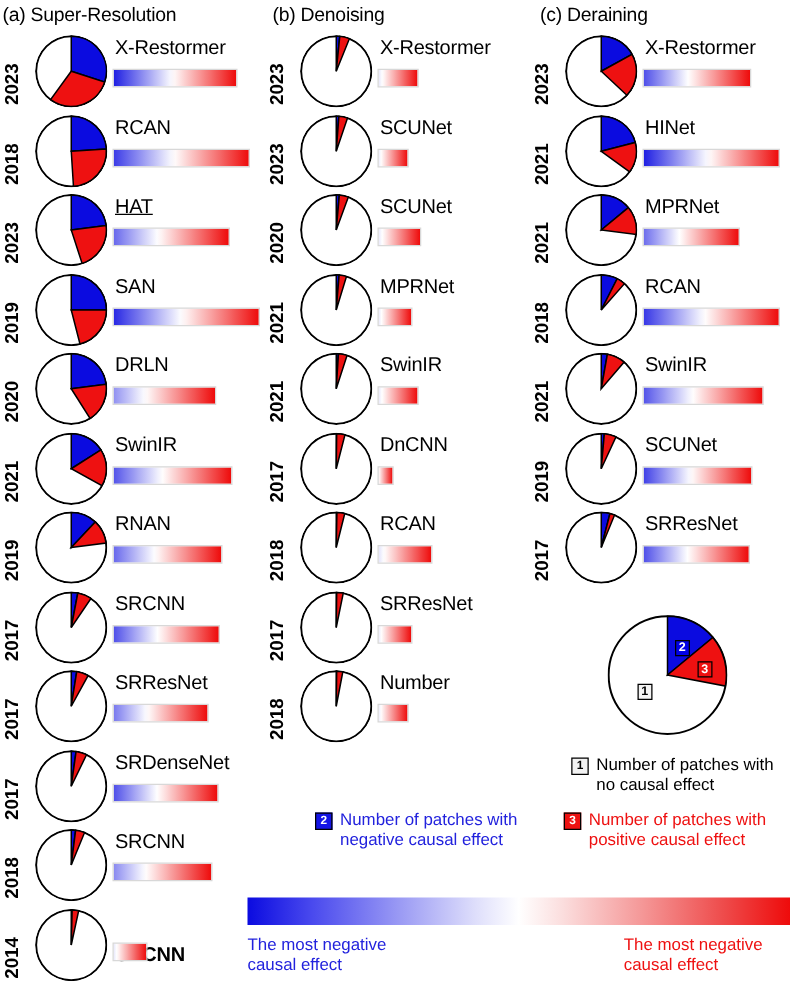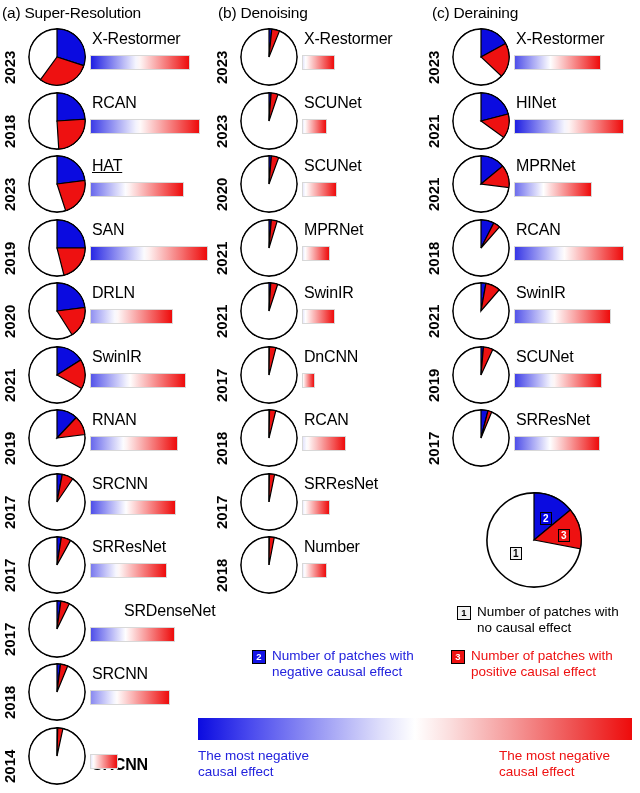--- a/index.html
+++ b/index.html
@@ -172,21 +172,21 @@
     <div class="model-name" style="left: 92px; top: 538px;">SRResNet</div>
     <div class="cbar" style="left: 90px; top: 563px; width: 77px; background: linear-gradient(to right, rgb(121, 121, 238) 0%, rgb(137, 137, 240) 4.2%, rgb(152, 152, 242) 8.3%, rgb(168, 168, 244) 12.5%, rgb(184, 184, 246) 16.7%, rgb(200, 200, 248) 20.8%, rgb(215, 215, 250) 25%, rgb(231, 231, 252) 29.2%, rgb(247, 247, 254) 33.3%, rgb(254, 247, 247) 37.5%, rgb(253, 232, 232) 41.7%, rgb(252, 216, 216) 45.8%, rgb(251, 200, 200) 50%, rgb(250, 184, 184) 54.2%, rgb(249, 169, 169) 58.3%, rgb(248, 153, 153) 62.5%, rgb(247, 137, 137) 66.7%, rgb(246, 121, 121) 70.8%, rgb(245, 106, 106) 75%, rgb(243, 90, 90) 79.2%, rgb(242, 74, 74) 83.3%, rgb(241, 58, 58) 87.5%, rgb(240, 43, 43) 91.7%, rgb(239, 27, 27) 95.8%, rgb(238, 11, 11) 100%);"></div>
     <div class="year" style="left: 2px; top: 603.5px; height: 52px;">2017</div>
     <div class="pie" style="left: 28px; top: 599.5px; width: 58px; height: 58px; border: none;">
       <svg width="58" height="58" viewBox="0 0 58 58">
         <circle cx="29" cy="29" r="28.1" fill="#ffffff" stroke="#000000" stroke-width="1.6"></circle>
         <path d="M 29 29 L 29 0.8999999999999986 A 28.1 28.1 0 0 1 32.87190716823833 1.1680339379241005 Z" fill="#0b0be0" stroke="#000000" stroke-width="1.2"></path>
         <path d="M 29 29 L 32.87190716823833 1.1680339379241005 A 28.1 28.1 0 0 1 41.282953042891215 3.726712430984975 Z" fill="#ee1111" stroke="#000000" stroke-width="1.2"></path>
       </svg>
     </div>
-    <div class="model-name" style="left: 92px; top: 601.5px; margin-left: 32px;">SRDenseNet</div>
+    <div class="model-name" style="left: 92px; top: 601.5px;">SRDenseNet</div>
     <div class="cbar" style="left: 90px; top: 626.5px; width: 85px; background: linear-gradient(to right, rgb(79, 79, 233) 0%, rgb(97, 97, 235) 4.2%, rgb(114, 114, 237) 8.3%, rgb(132, 132, 239) 12.5%, rgb(149, 149, 242) 16.7%, rgb(167, 167, 244) 20.8%, rgb(184, 184, 246) 25%, rgb(202, 202, 248) 29.2%, rgb(219, 219, 250) 33.3%, rgb(237, 237, 253) 37.5%, rgb(254, 254, 255) 41.7%, rgb(254, 238, 238) 45.8%, rgb(253, 221, 221) 50%, rgb(251, 203, 203) 54.2%, rgb(250, 186, 186) 58.3%, rgb(249, 168, 168) 62.5%, rgb(248, 151, 151) 66.7%, rgb(247, 133, 133) 70.8%, rgb(245, 116, 116) 75%, rgb(244, 98, 98) 79.2%, rgb(243, 81, 81) 83.3%, rgb(242, 63, 63) 87.5%, rgb(240, 46, 46) 91.7%, rgb(239, 28, 28) 95.8%, rgb(238, 11, 11) 100%);"></div>
     <div class="year" style="left: 2px; top: 667px; height: 52px;">2018</div>
     <div class="pie" style="left: 28px; top: 663px; width: 58px; height: 58px; border: none;">
       <svg width="58" height="58" viewBox="0 0 58 58">
         <circle cx="29" cy="29" r="28.1" fill="#ffffff" stroke="#000000" stroke-width="1.6"></circle>
         <path d="M 29 29 L 29 0.8999999999999986 A 28.1 28.1 0 0 1 32.52186386315695 1.121576893063171 Z" fill="#0b0be0" stroke="#000000" stroke-width="1.2"></path>
         <path d="M 29 29 L 32.52186386315695 1.121576893063171 A 28.1 28.1 0 0 1 39.67179258416261 3.0053304879517277 Z" fill="#ee1111" stroke="#000000" stroke-width="1.2"></path>
       </svg>
     </div>
     <div class="model-name" style="left: 92px; top: 665px;">SRCNN</div>

